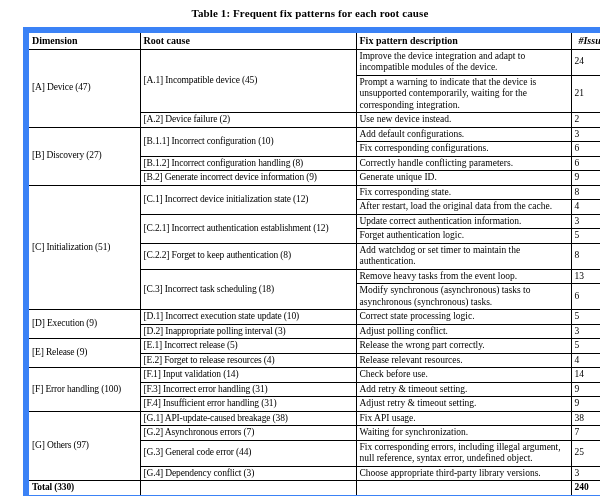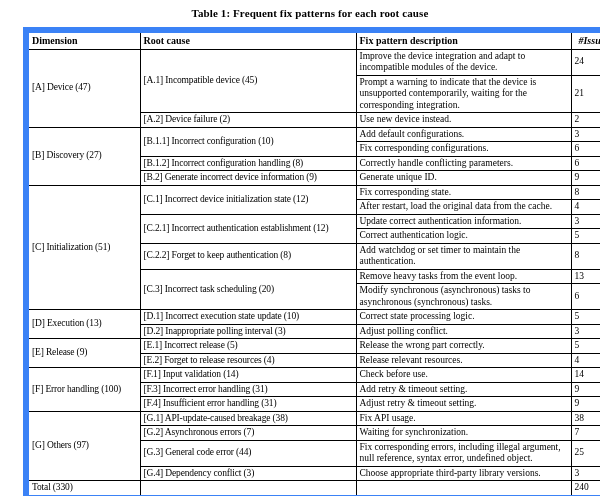--- a/index.html
+++ b/index.html
@@ -51,21 +51,21 @@
     padding: 2px 3px;
     border-bottom: 1.5px solid #000000;
   }
   th.num { text-align: center; padding: 2px 1px; font-style: italic; }
   td.num { text-align: left; }
   td.dim, td.rc {
     white-space: nowrap;
     letter-spacing: -0.15px;
   }
   tr.total-row td {
-    font-weight: normal;
+    font-weight: bold;
     border-top: 1.5px solid #000000;
   }
   .page-edge {
     width: 600px;
     border-top: 2px solid #c9c9c9;
     margin-top: 3px;
   }
 </style>
 </head>
 <body>
@@ -134,39 +134,39 @@
         <tr>
           <td class="fix">After restart, load the original data from the cache.</td>
           <td class="num">4</td>
         </tr>
         <tr>
           <td class="rc" rowspan="2">[C.2.1] Incorrect authentication establishment (12)</td>
           <td class="fix">Update correct authentication information.</td>
           <td class="num">3</td>
         </tr>
         <tr>
-          <td class="fix">Correct authentication logic.</td>
+          <td class="fix">Forget authentication logic.</td>
           <td class="num">5</td>
         </tr>
         <tr>
           <td class="rc" rowspan="1">[C.2.2] Forget to keep authentication (8)</td>
           <td class="fix">Add watchdog or set timer to maintain the authentication.</td>
           <td class="num">8</td>
         </tr>
         <tr>
-          <td class="rc" rowspan="2">[C.3] Incorrect task scheduling (20)</td>
+          <td class="rc" rowspan="2">[C.3] Incorrect task scheduling (18)</td>
           <td class="fix">Remove heavy tasks from the event loop.</td>
           <td class="num">13</td>
         </tr>
         <tr>
           <td class="fix">Modify synchronous (asynchronous) tasks to asynchronous (synchronous) tasks.</td>
           <td class="num">6</td>
         </tr>
         <tr>
-          <td class="dim" rowspan="2">[D] Execution (13)</td>
+          <td class="dim" rowspan="2">[D] Execution (9)</td>
           <td class="rc" rowspan="1">[D.1] Incorrect execution state update (10)</td>
           <td class="fix">Correct state processing logic.</td>
           <td class="num">5</td>
         </tr>
         <tr>
           <td class="rc" rowspan="1">[D.2] Inappropriate polling interval (3)</td>
           <td class="fix">Adjust polling conflict.</td>
           <td class="num">3</td>
         </tr>
         <tr>

